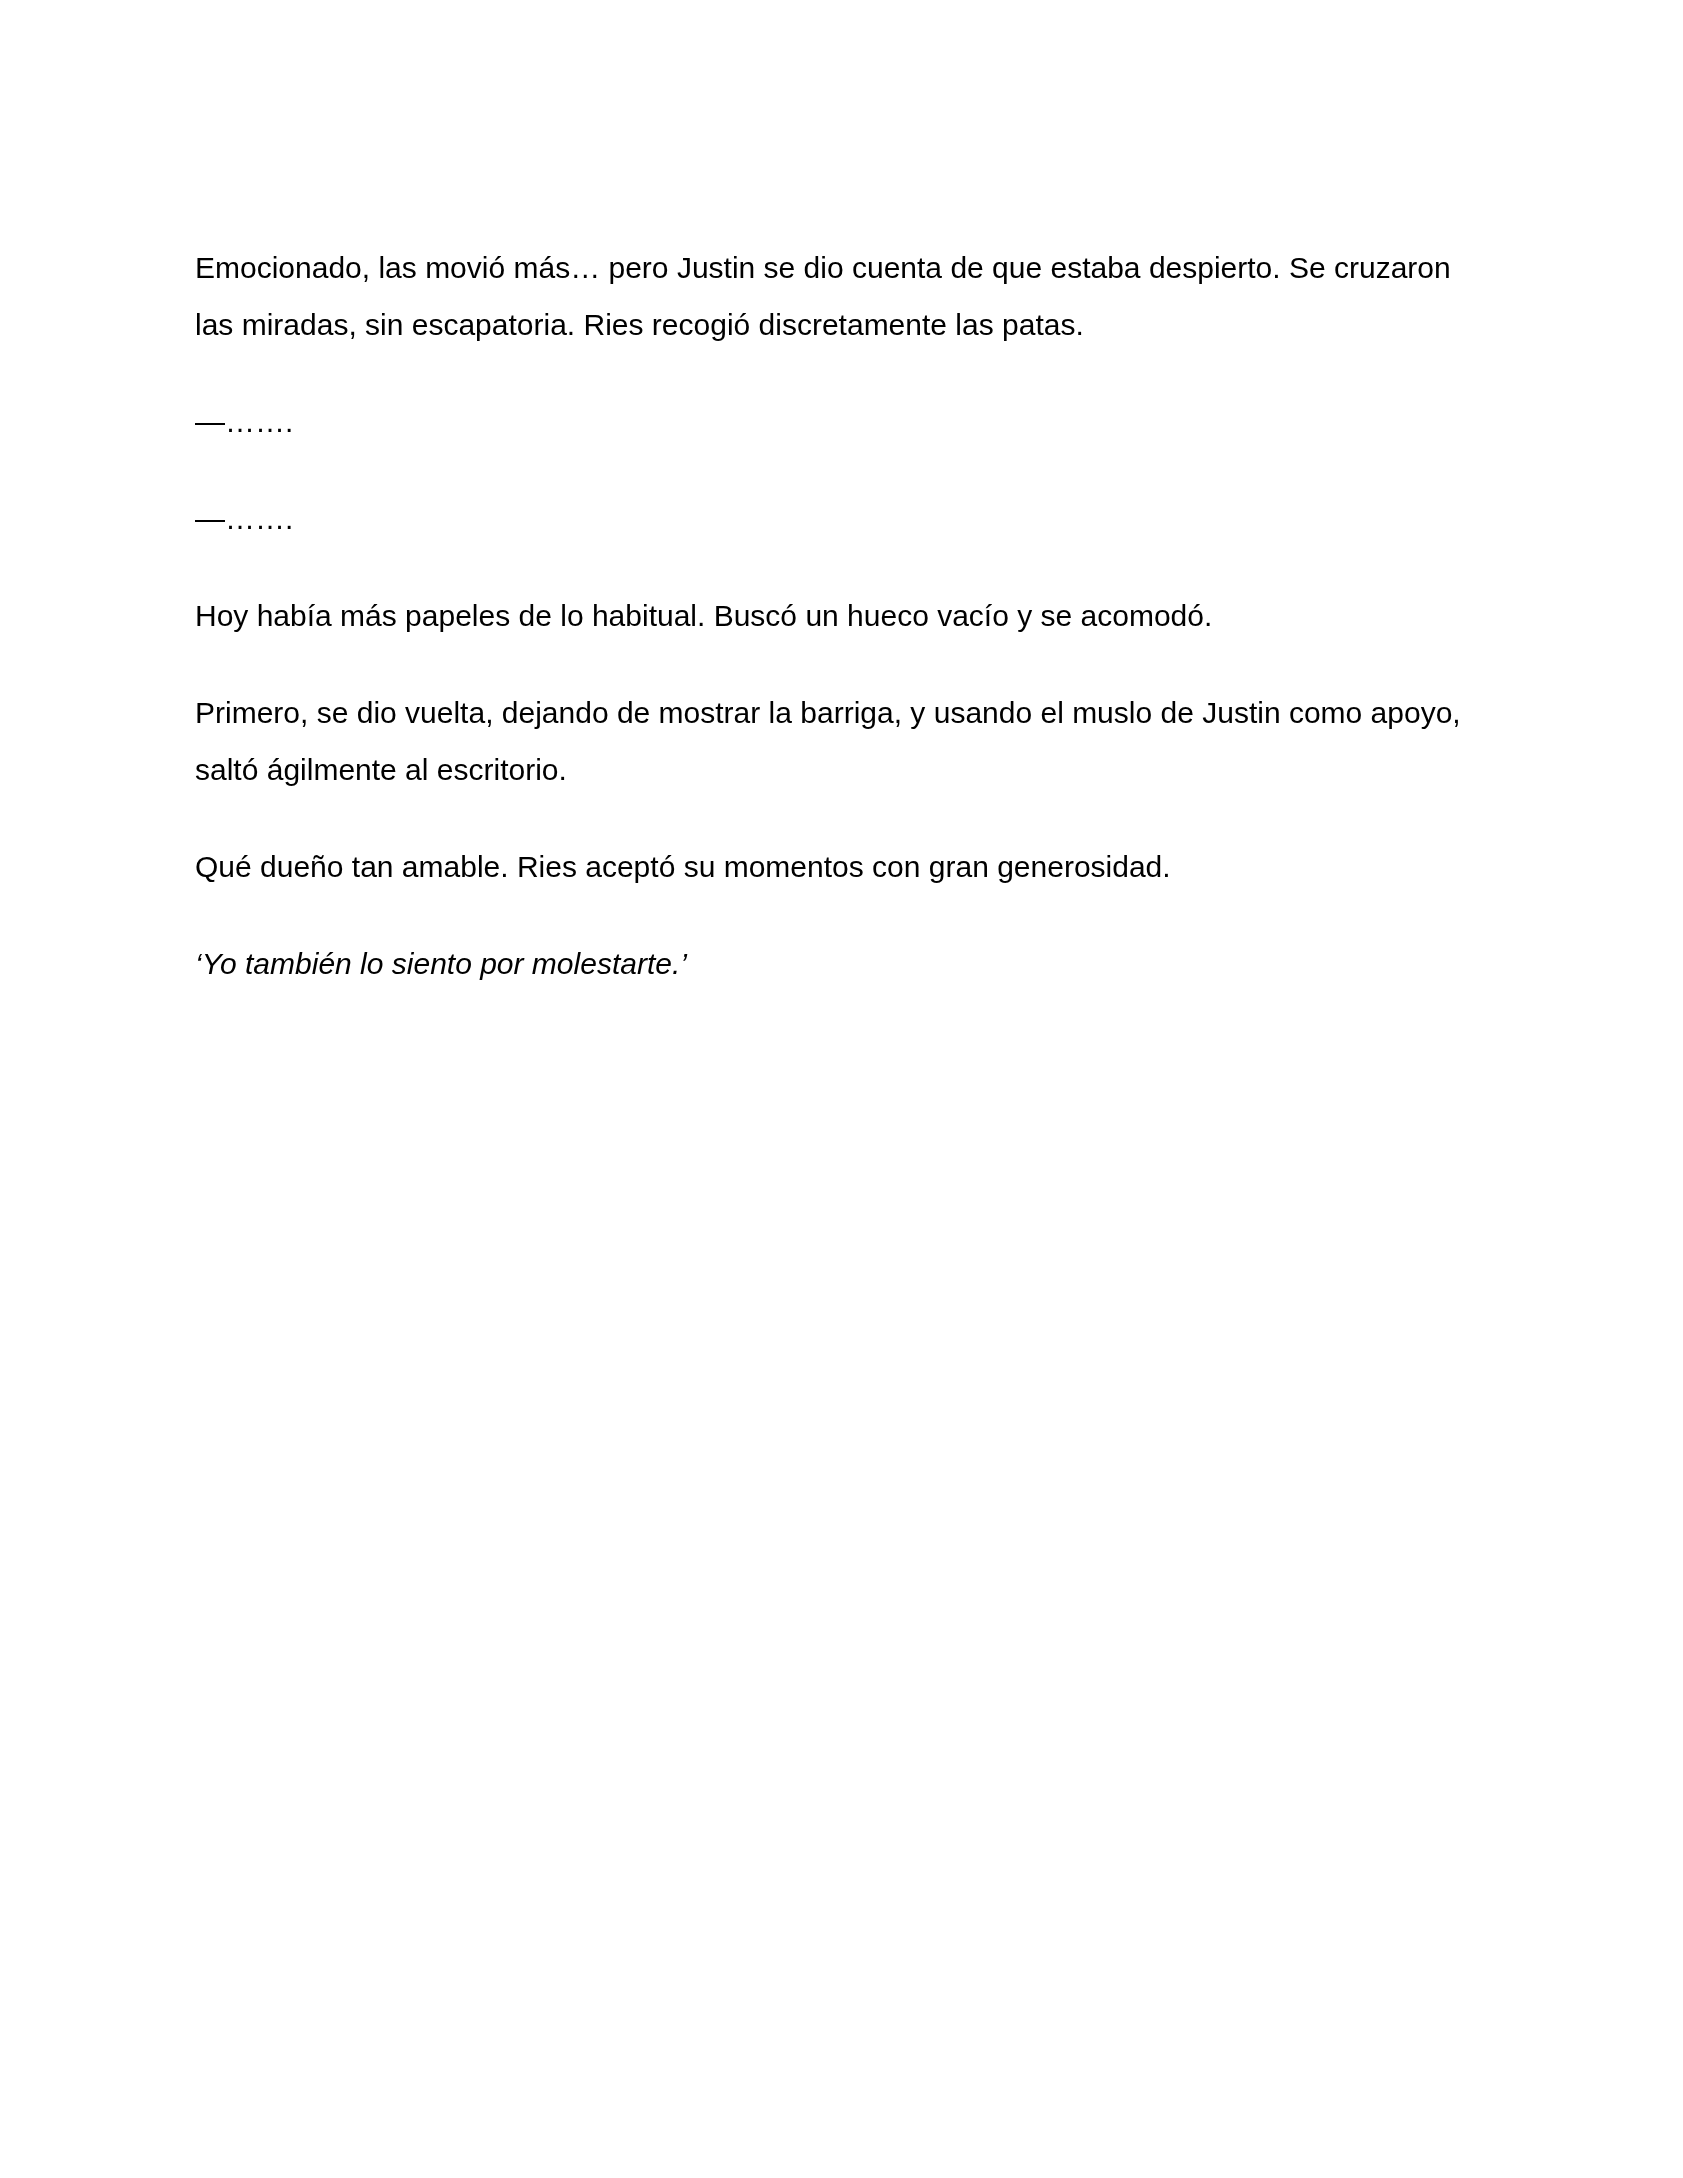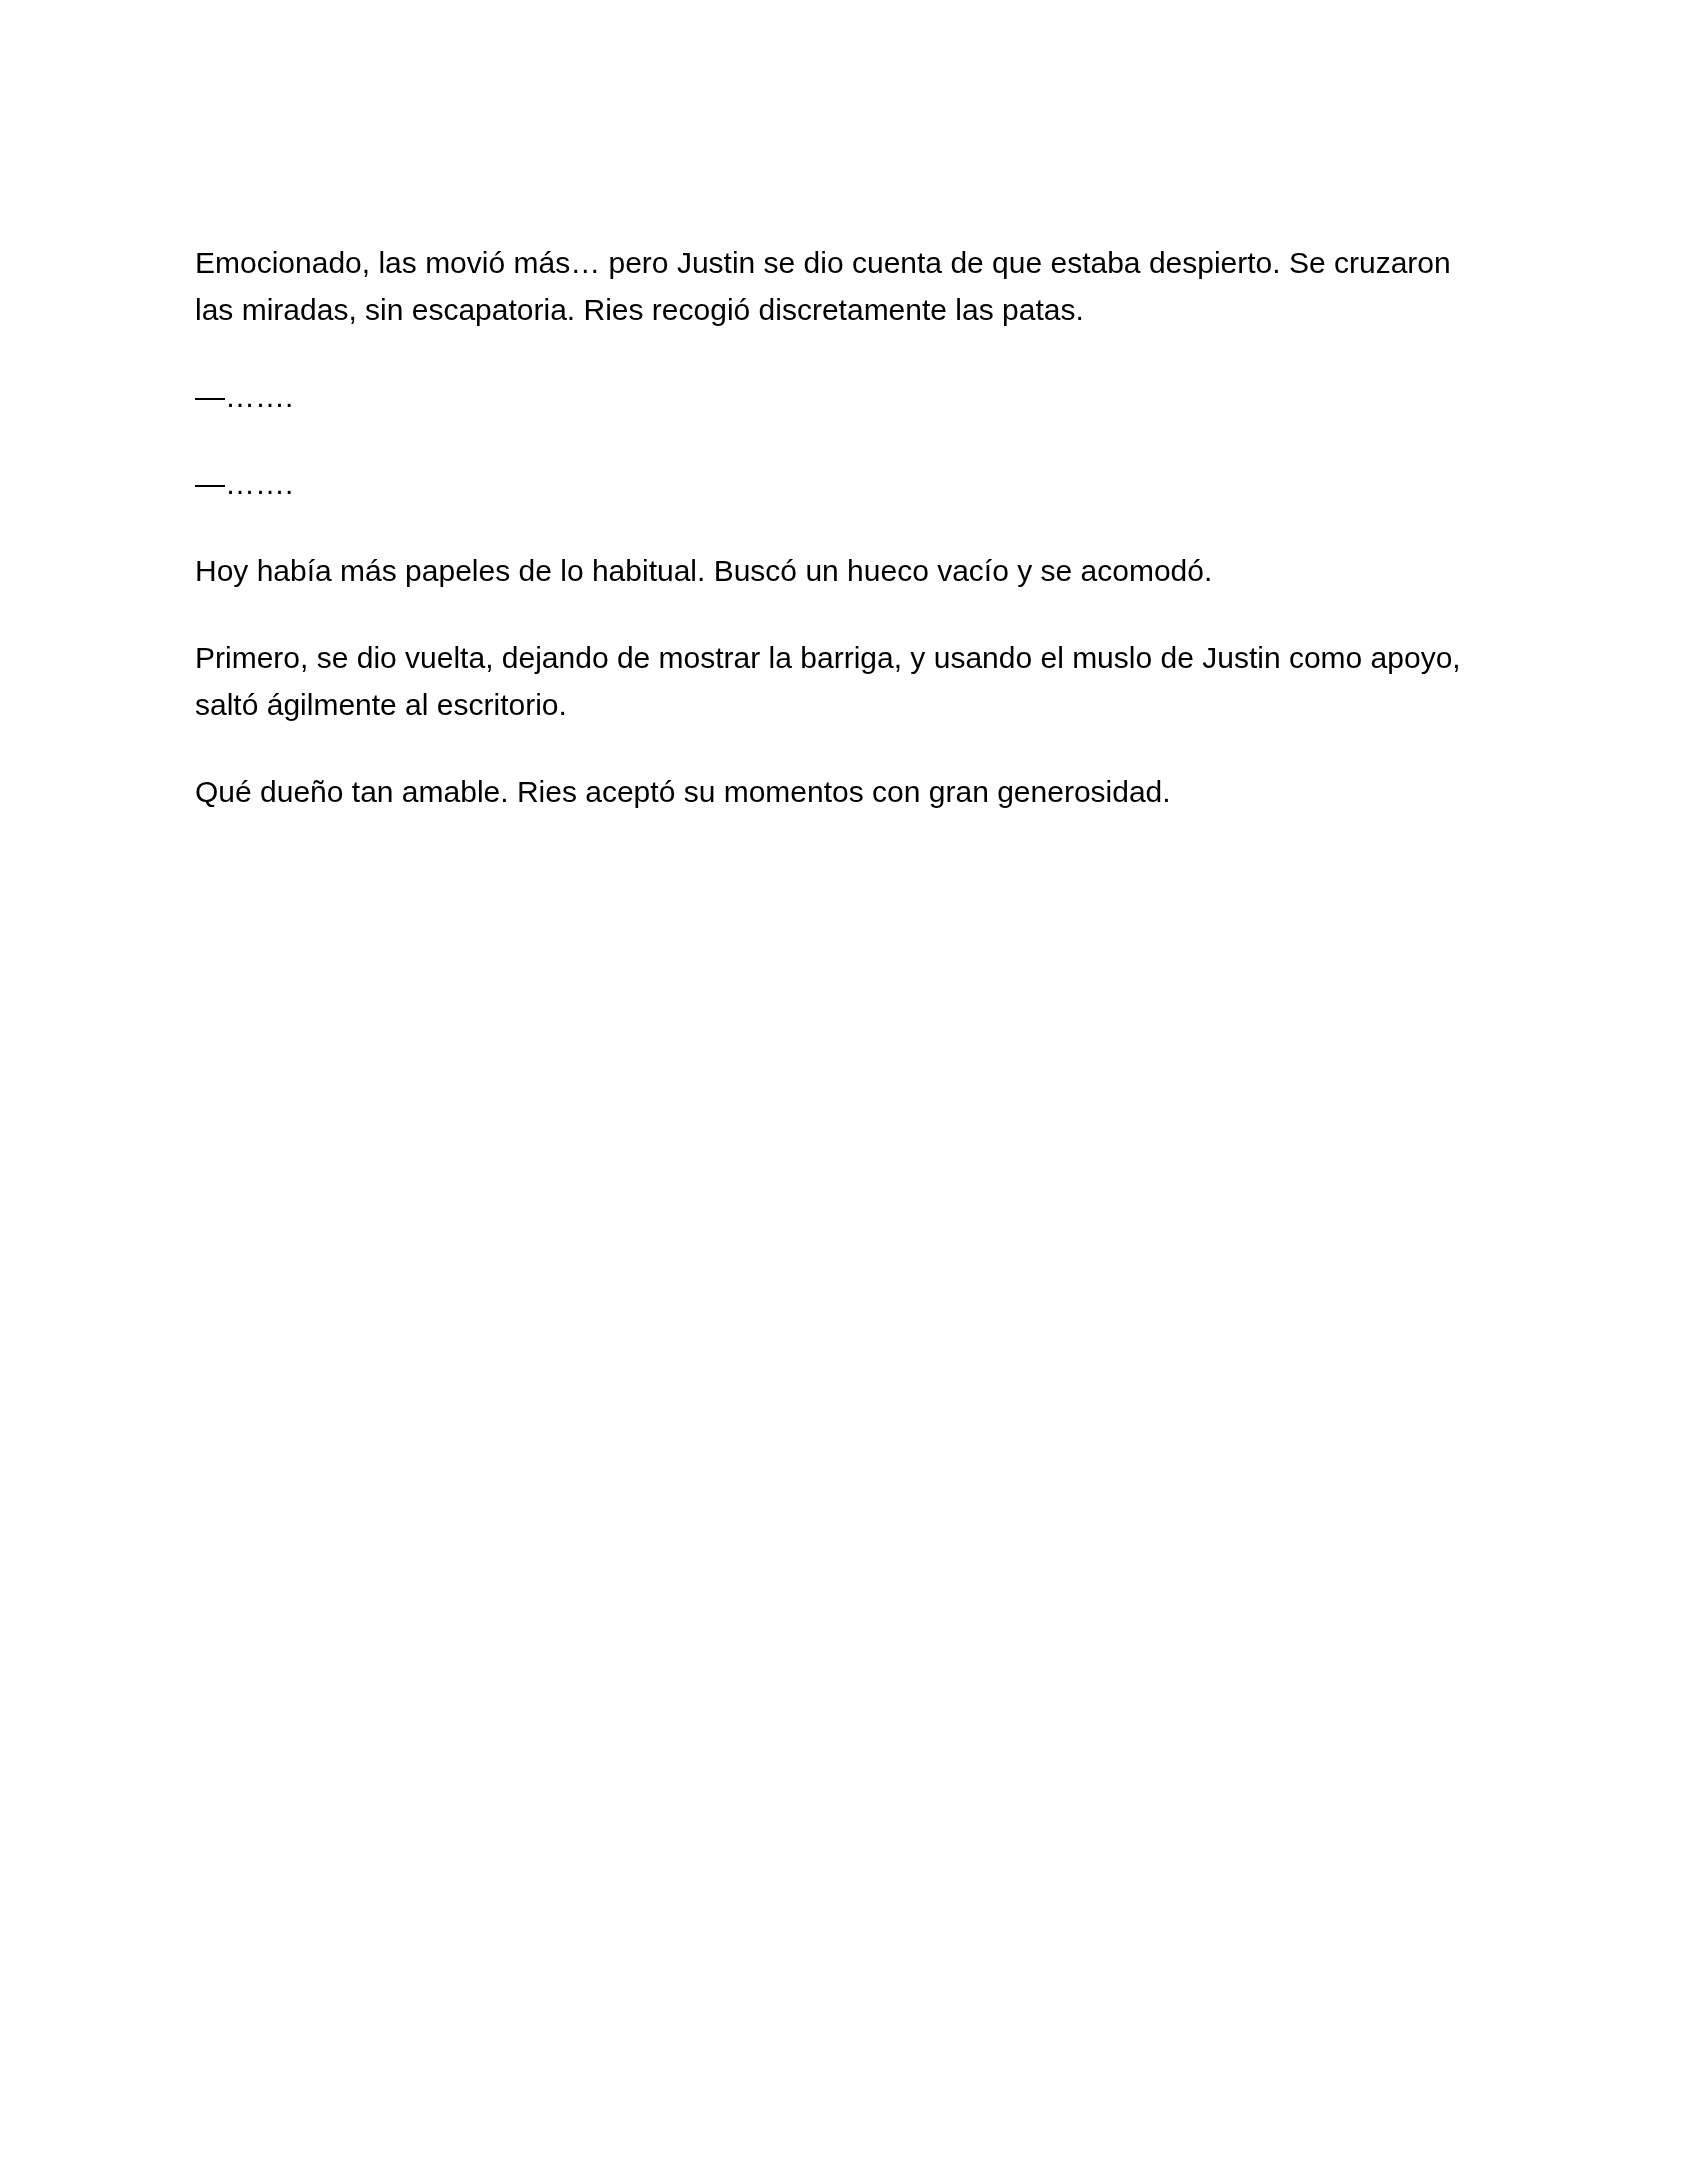--- a/index.html
+++ b/index.html
@@ -20,35 +20,36 @@
     width: 1683px;
     height: 2178px;
     background: #ffffff;
     box-sizing: border-box;
     padding: 239px 196px 0 195px;
   }
   .page p {
     margin: 0 0 40px 0;
     font-family: "Liberation Sans", sans-serif;
     font-size: 30px;
-    line-height: 47px;
+    line-height: 57px;
     color: #000000;
     font-weight: 400;
     letter-spacing: 0;
     text-align: left;
     word-spacing: normal;
   }
   .page p.italic {
     font-style: italic;
   }
 </style>
 </head>
 <body>
 
 <div class="page">
   <p>Emocionado, las movió más… pero Justin se dio cuenta de que estaba despierto. Se cruzaron las miradas, sin escapatoria. Ries recogió discretamente las patas.</p>
   <p>—…….</p>
   <p>—…….</p>
   <p>Hoy había más papeles de lo habitual. Buscó un hueco vacío y se acomodó.</p>
   <p>Primero, se dio vuelta, dejando de mostrar la barriga, y usando el muslo de Justin como apoyo, saltó ágilmente al escritorio.</p>
   <p>Qué dueño tan amable. Ries aceptó su momentos con gran generosidad.</p>
+  <p class="italic">‘Yo también lo siento por molestarte.’</p>
 </div>
 
 
 </body></html>

